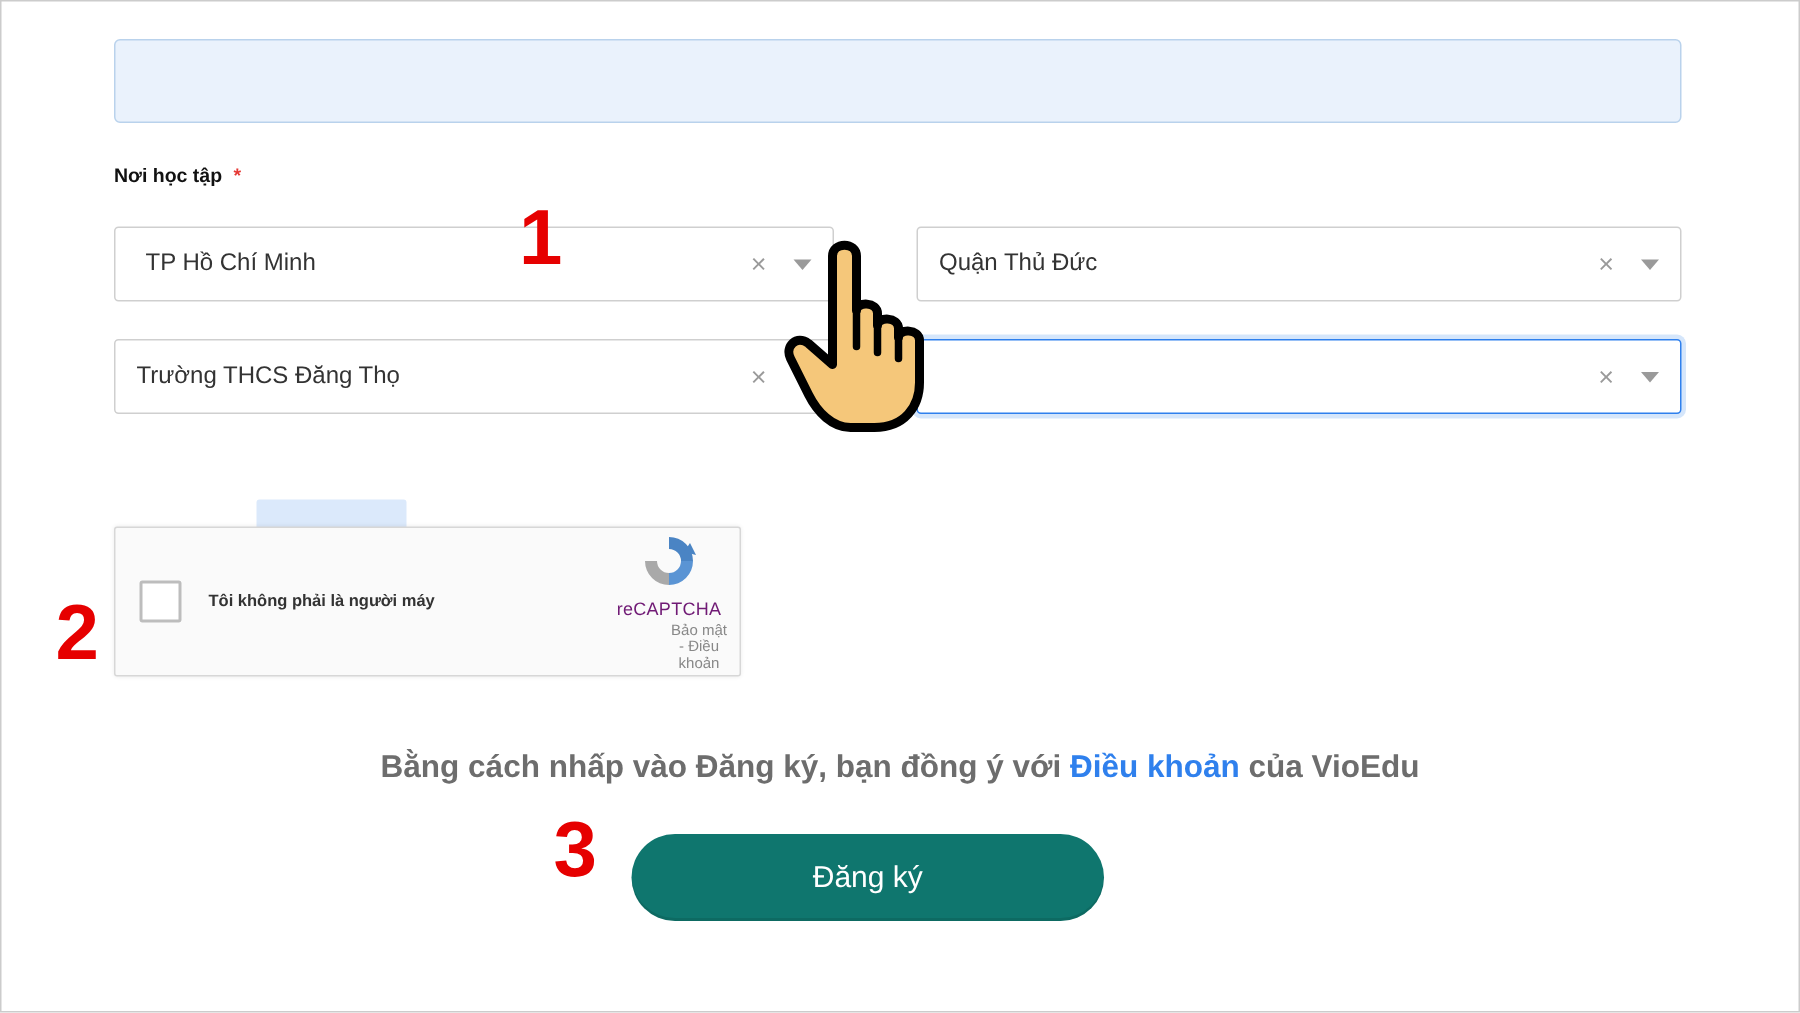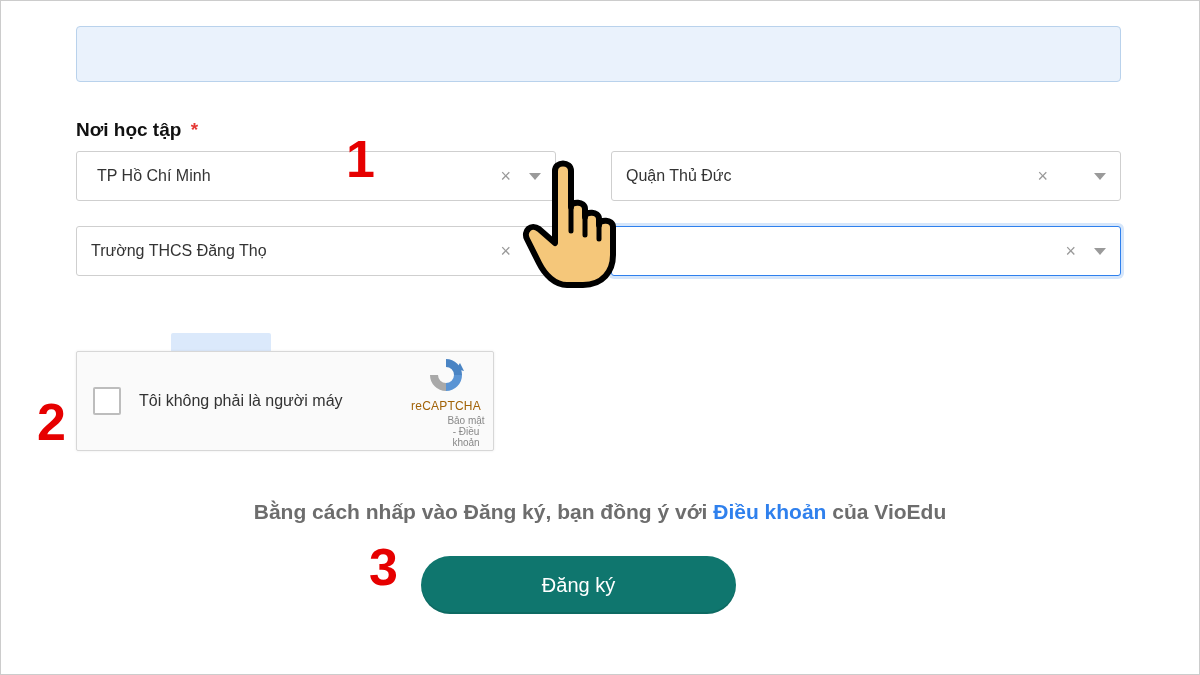--- a/index.html
+++ b/index.html
@@ -21,22 +21,22 @@
   .inner-top-box {
     position: absolute;
     left: 75px; top: 25px;
     width: 1045px; height: 56px;
     background: #eaf2fc;
     border: 1px solid #b9d2ec;
     border-radius: 4px;
   }
   .section-label {
     position: absolute;
-    left: 75px; top: 118px;
-    font-size: 19px;
+    left: 75px; top: 108px;
+    font-size: 13px;
     font-weight: bold;
     color: #111;
   }
   .section-label .req { color: #e53935; font-weight: bold; margin-left: 4px; }
   .select-box {
     position: absolute;
     height: 50px;
     background: #fff;
     border: 1px solid #cfcfcf;
     border-radius: 3px;
@@ -59,21 +59,21 @@
     font-weight: normal;
   }
   .select-caret {
     width: 0; height: 0;
     border-left: 6px solid transparent;
     border-right: 6px solid transparent;
     border-top: 7px solid #9a9a9a;
   }
   
   #sel-city   { left: 75px;  top: 150px; width: 480px; padding-left: 20px; }
-  #sel-district{ left: 610px; top: 150px; width: 510px; gap: 28px; }
+  #sel-district{ left: 610px; top: 150px; width: 510px; }
   #sel-school { left: 75px;  top: 225px; width: 480px; }
   #sel-class  { left: 610px; top: 225px; width: 510px; }
 
   
   .pointer-hand {
     position: absolute;
     left: 512px; top: 150px;
     width: 130px; height: 140px;
     pointer-events: none;
   }
@@ -105,40 +105,41 @@
   }
   .recaptcha-check {
     width: 28px; height: 28px;
     border: 2px solid #bdbdbd;
     border-radius: 2px;
     background: #fff;
     margin: 0 18px 0 16px;
     flex-shrink: 0;
   }
   .recaptcha-label {
-    font-size: 16px;
+    font-size: 11px;
     color: #333;
     flex: 1;
     line-height: 1.35;
     padding-right: 6px;
+    font-weight: bold;
   }
   .recaptcha-right {
     width: 86px;
     text-align: center;
     font-size: 11px;
     color: #888;
     padding-right: 8px;
   }
   .recaptcha-logo {
     width: 40px; height: 40px;
     margin: 0 auto 2px auto;
   }
   .recaptcha-brand {
     font-size: 12px;
-    color: #a16207;
+    color: #701a75;
     letter-spacing: 0.2px;
   }
   .recaptcha-links {
     font-size: 10px;
     color: #888;
     margin-top: 2px;
     margin-left: 40px;
   }
   .recaptcha-top-patch {
     position: absolute;

